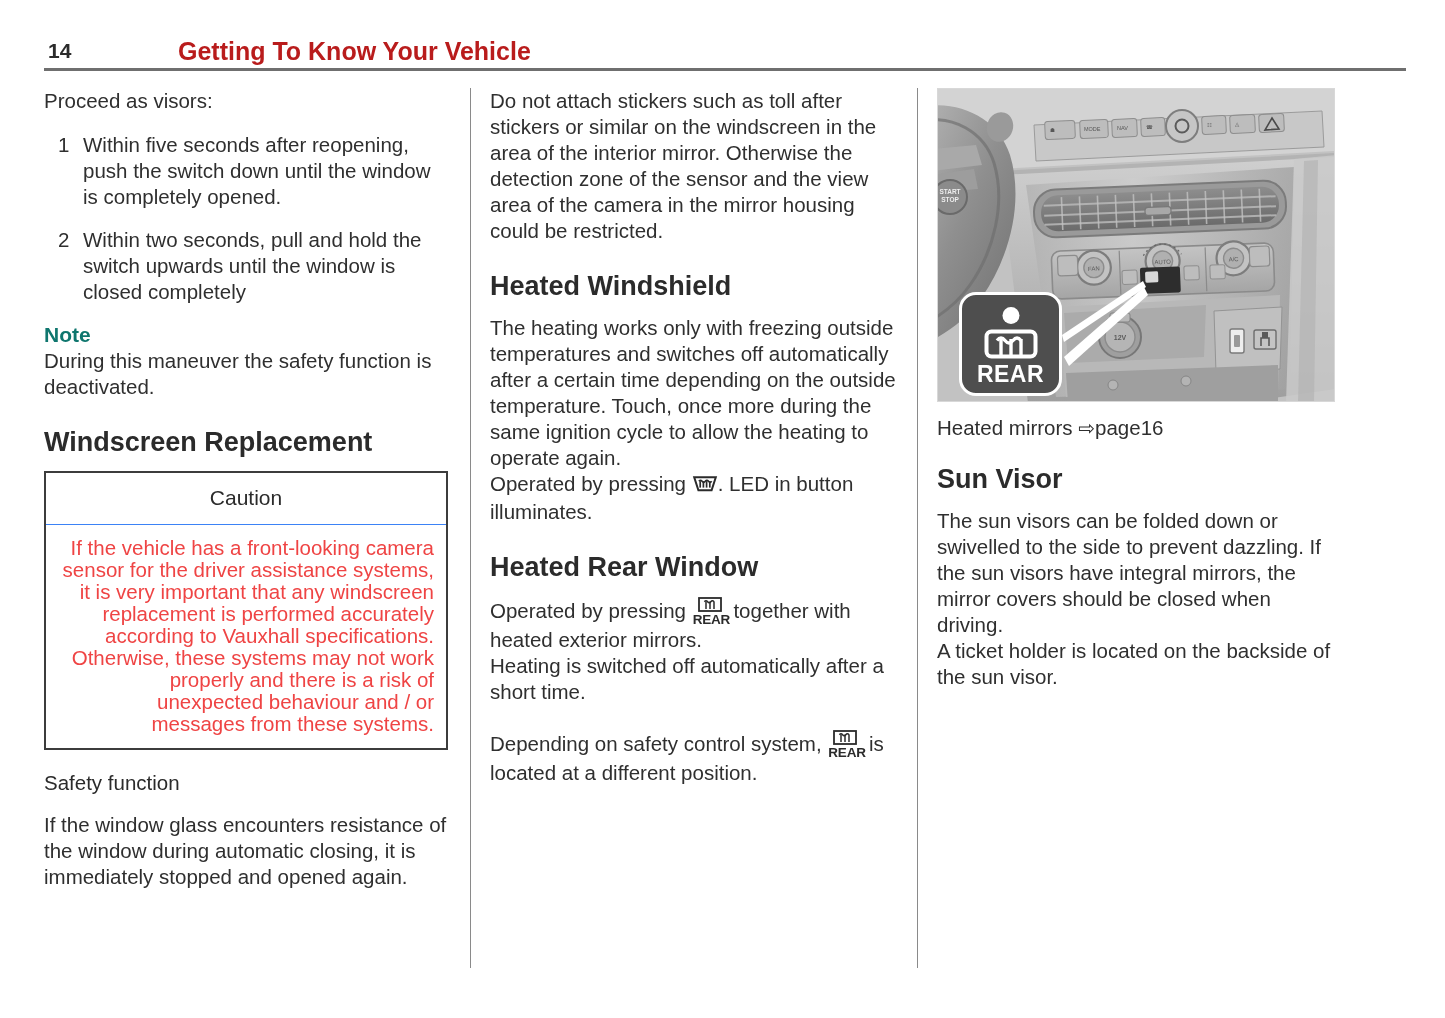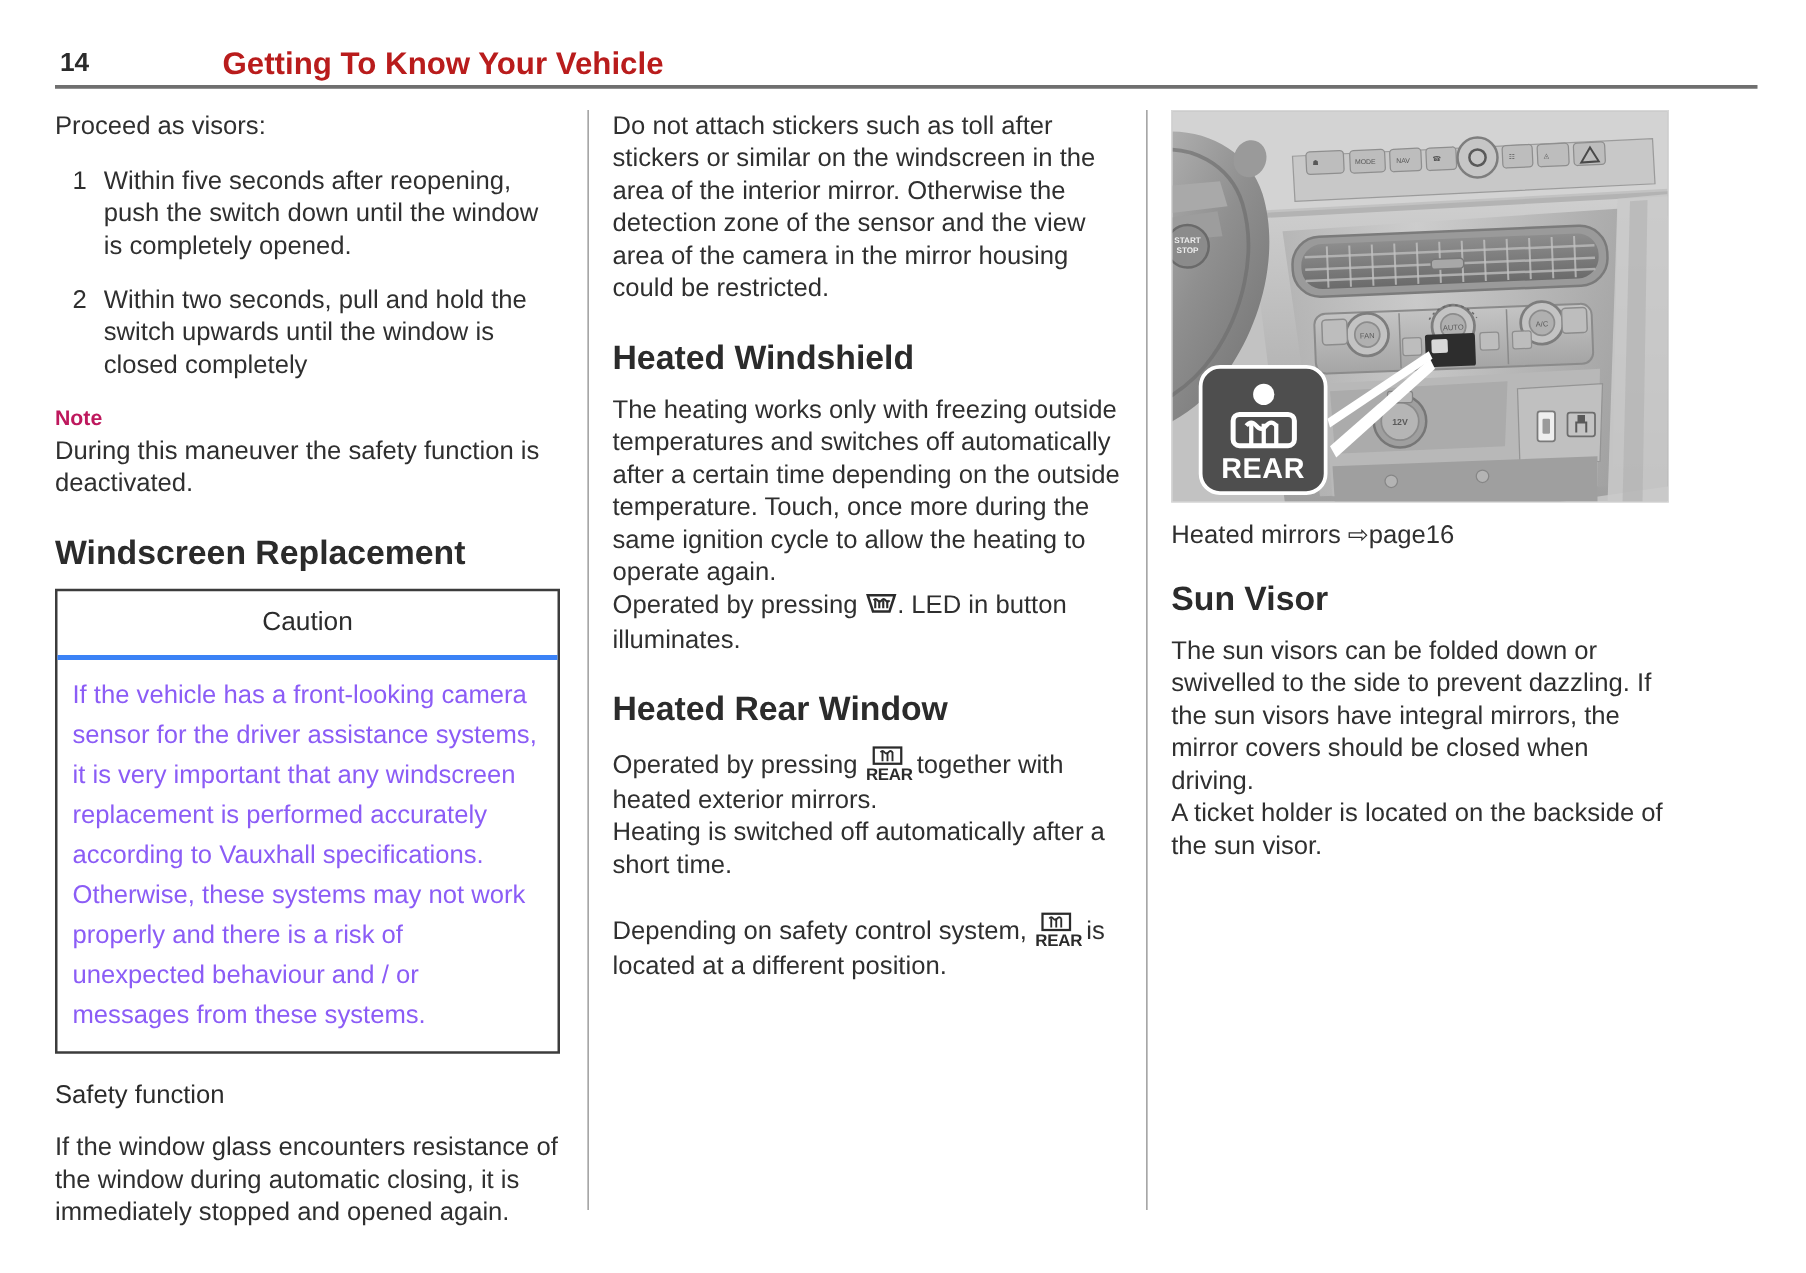--- a/index.html
+++ b/index.html
@@ -66,21 +66,21 @@
     margin-bottom: 17px;
     font-size: 20.5px; line-height: 26px; color: #2f2f2f;
   }
   .num-item .num {
     width: 39px; flex: 0 0 39px;
     text-align: left; padding-left: 14px;
   }
   .num-item .txt { flex: 1 1 auto; }
 
   .subhead {
-    font-size: 17px; font-weight: 700; color: #be185d;
+    font-size: 21px; font-weight: 700; color: #0f766e;
     line-height: 26px; margin-top: 6px;
   }
   .subhead-light {
     font-size: 20.5px; font-weight: 400; color: #2b2b2b;
     line-height: 26px;
   }
 
   h2.section-title {
     font-size: 27px; font-weight: 700; color: #2b2b2b;
     line-height: 33px;
@@ -91,26 +91,26 @@
   
   .caution-box {
     border: 2px solid #3c3c3c;
     margin-top: 4px;
   }
   .caution-head {
     text-align: center;
     font-size: 21px;
     line-height: 26px;
     padding: 12px 0 13px 0;
-    border-bottom: 4px solid #3b82f6;
+    border-bottom: 1px solid #3b82f6;
     color: #2b2b2b;
   }
   .caution-body {
     padding: 12px 12px 13px 12px;
-    font-size: 20.5px; line-height: 32px; color: #8b5cf6;
+    font-size: 20.5px; line-height: 22px; color: #ef4444; text-align: right;
   }
 
   
   .icon-inline {
     display: inline-block;
     vertical-align: -2px;
   }
   .icon-rear-inline {
     display: inline-block;
     width: 34px;

